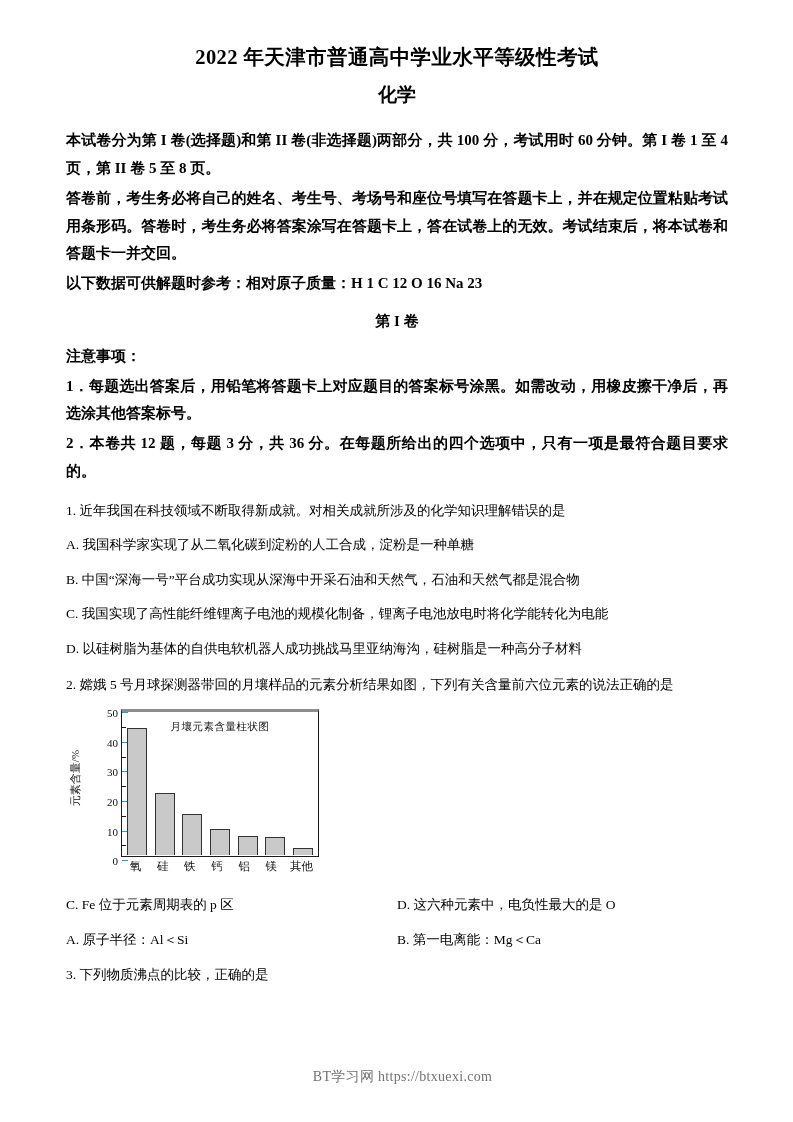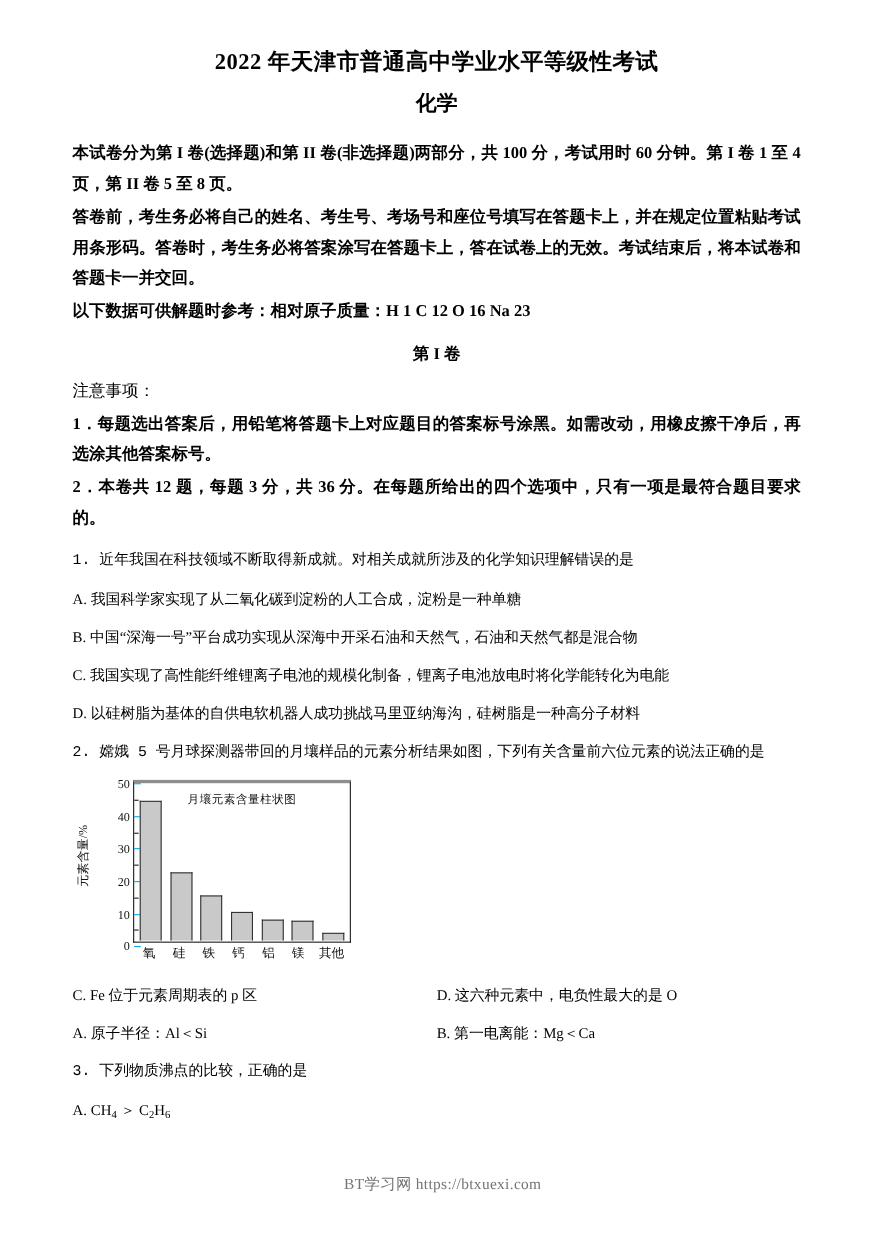--- a/index.html
+++ b/index.html
@@ -57,32 +57,31 @@
     font-weight: bold;
     line-height: 1.85;
     margin: 0 0 2px 0;
     text-align: justify;
     text-justify: inter-ideograph;
   }
   .para.loose { margin-bottom: 6px; }
 
   .notice-label {
     font-size: 15px;
-    font-weight: normal;
+    font-weight: bold;
     line-height: 1.85;
     margin: 6px 0 2px 0;
   }
 
   
   .question {
     font-size: 13.5px;
     font-weight: normal;
     line-height: 1.6;
     margin: 14px 0 0 0;
-    font-family: Liberation Mono, monospace;
   }
   .opt-row {
     display: flex;
     font-size: 13.5px;
     line-height: 1.6;
     margin-top: 13px;
   }
   .opt-col {
     width: 50%;
     padding-right: 8px;
@@ -302,19 +301,18 @@
       <div class="opt-col">C. Fe 位于元素周期表的 p 区</div>
       <div class="opt-col">D. 这六种元素中，电负性最大的是 O</div>
     </div>
     <div class="opt-row">
       <div class="opt-col">A. 原子半径：Al＜Si</div>
       <div class="opt-col">B. 第一电离能：Mg＜Ca</div>
     </div>
 
     <div class="question">3. 下列物质沸点的比较，正确的是</div>
     <div class="opt-row">
-      <div class="opt-col"><span>A.  CH</span><sub>4</sub><span> ＞ C</span><sub>2</sub><span>H</span><sub>6</sub></div>
     </div>
 
   </div>
 
   <div class="watermark">BT学习网 https://btxuexi.com</div>
 </div>
 
 </body></html>

